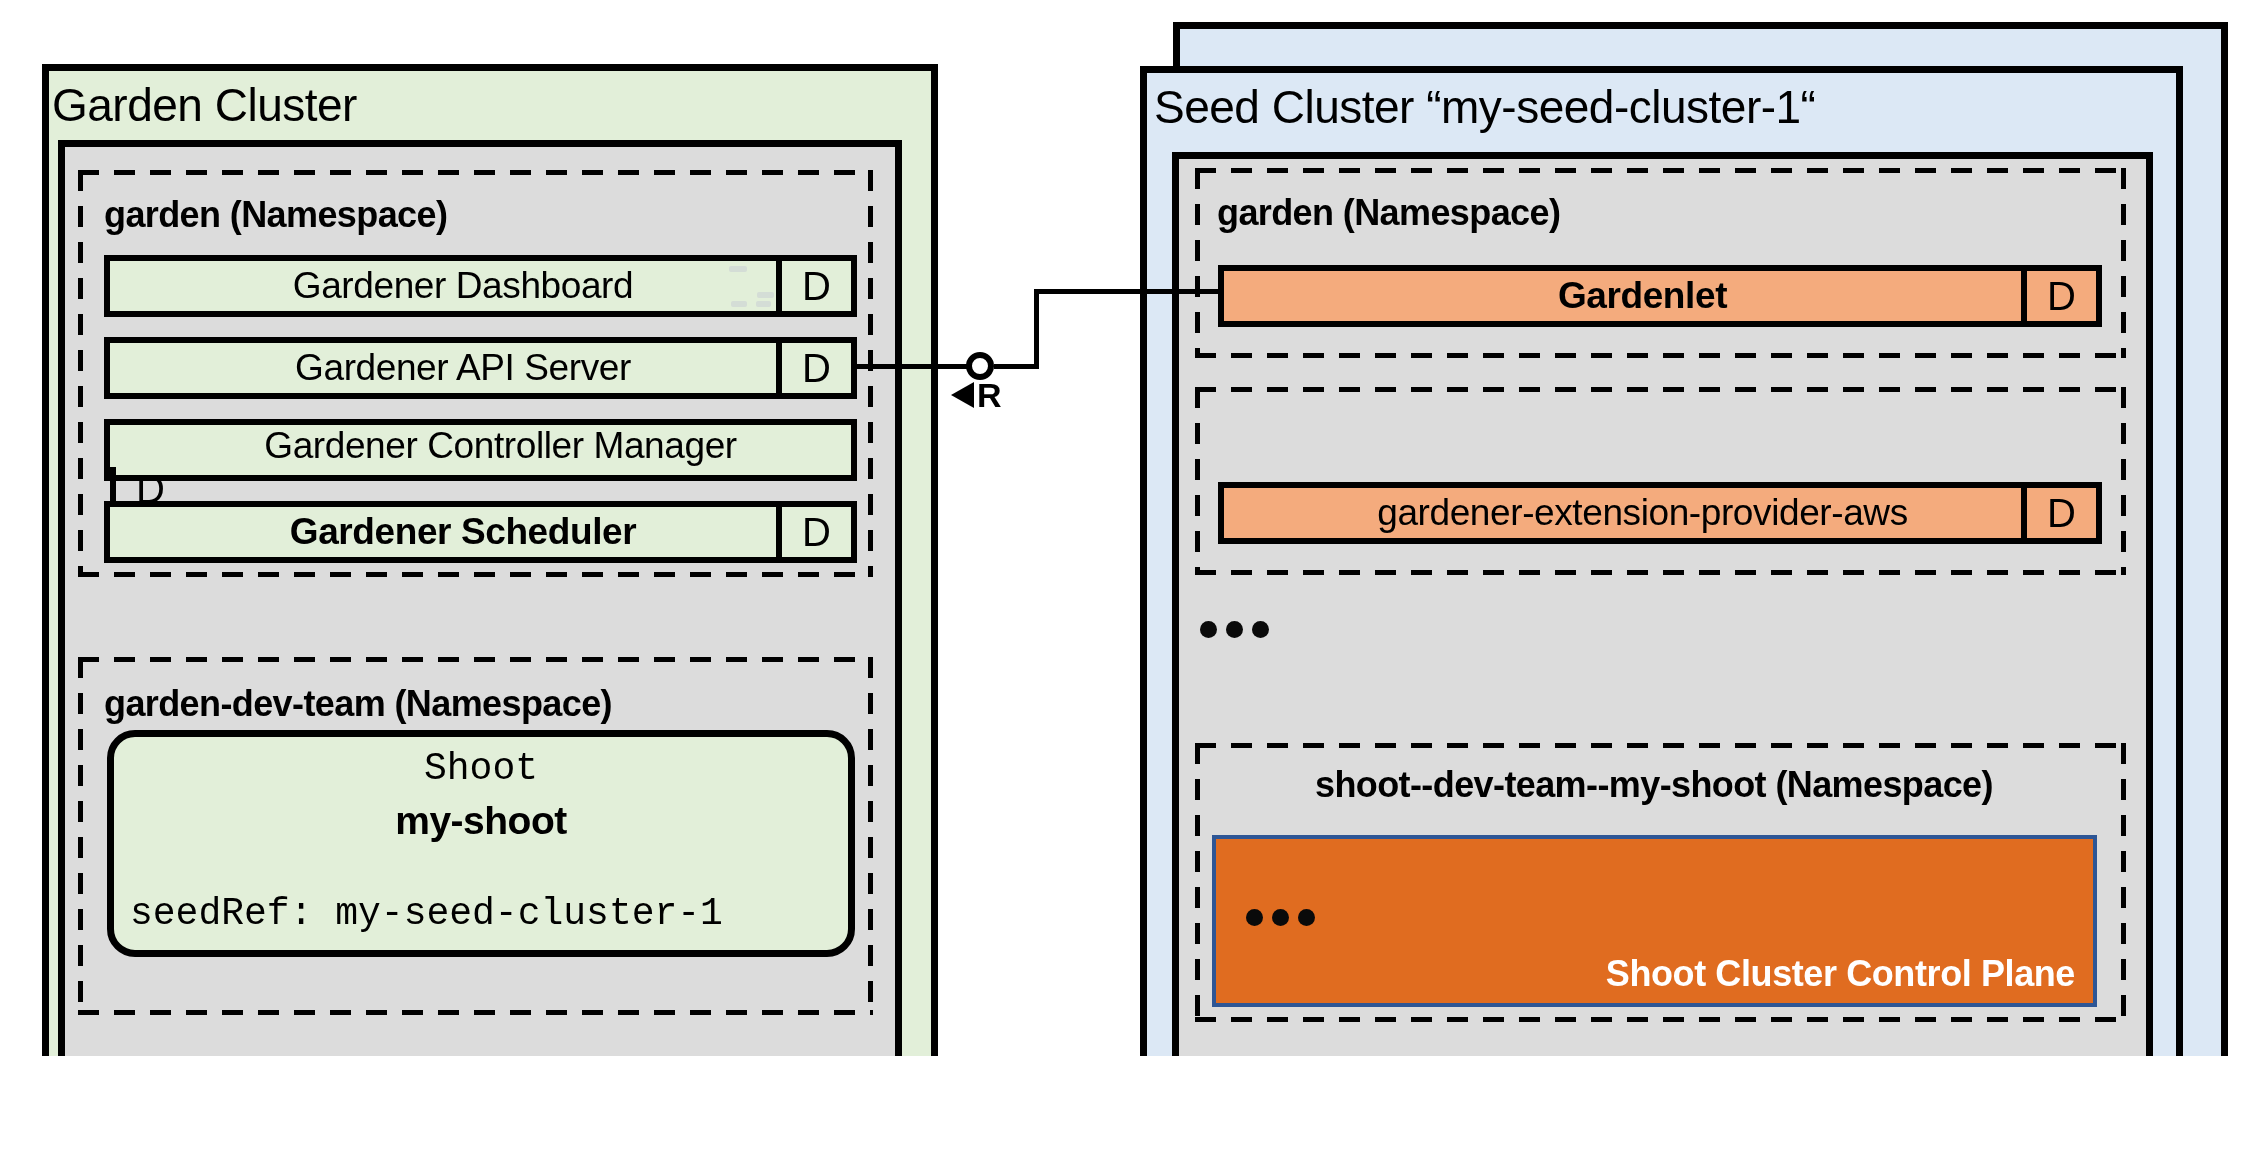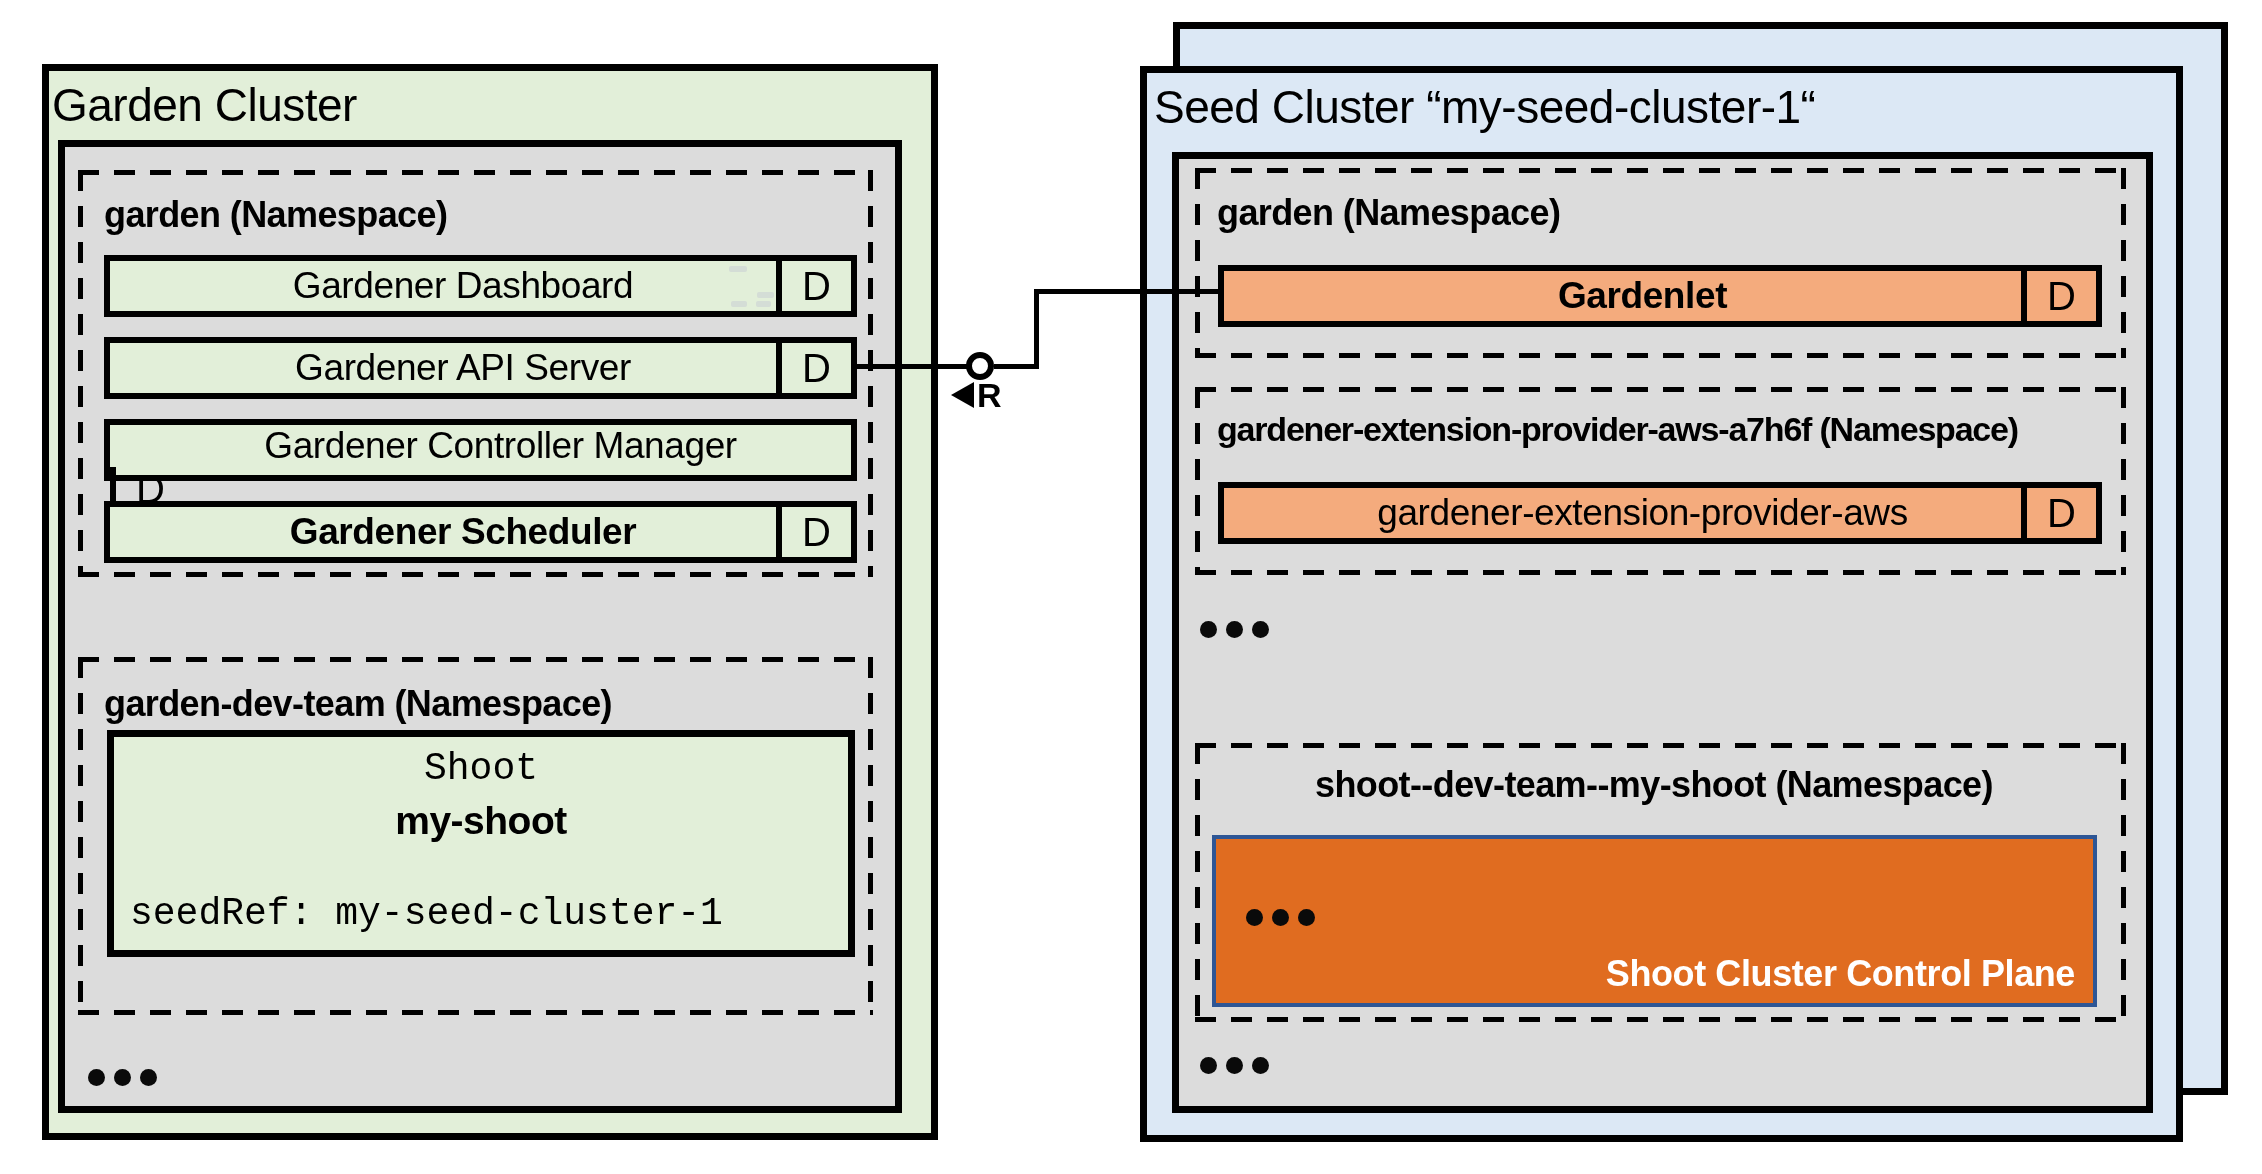--- a/index.html
+++ b/index.html
@@ -1,17 +1,17 @@
 <!DOCTYPE html>
 <html style="--cluster_green: #e2efd9; --cluster_blue: #dce8f5; --panel_gray: #dcdcdc; --component_orange: #f4ab7d; --control_plane_orange: #e06c20; --control_plane_border_blue: #2e5695; --artifact_gray: #c9cdd4; --ink: #000000;"><head>
 <meta charset="utf-8">
 <style>
   html,body{margin:0;padding:0;background:#ffffff;}
   #stage{
-    position:relative;width:2262px;height:1174px;overflow:hidden;
+    position:relative;width:2262px;height:1056px;overflow:hidden;
     font-family:"Liberation Sans",sans-serif;color:#000;background:#fff;
   }
   .abs{position:absolute;box-sizing:border-box;}
   .panel{border:7px solid #000;}
   .cluster-title{font-size:46px;letter-spacing:-0.5px;white-space:nowrap;}
   .ns-title{font-weight:bold;font-size:36px;letter-spacing:-0.6px;white-space:nowrap;}
   .ns-title.long{font-size:34px;letter-spacing:-1.2px;}
   
   .row{display:flex;align-items:stretch;border:6px solid #000;background:var(--cluster_green);}
   .row.orange{background:var(--component_orange);}
@@ -88,21 +88,21 @@
   </div>
 
   <div class="abs dbx" style="left:78px;top:657px;width:795px;height:358px;">
     <div class="e et"></div>
     <div class="e eb"></div>
     <div class="e el"></div>
     <div class="e er"></div>
   </div>
   <div class="abs ns-title" style="left:104px;top:668px;margin-top:15px;">garden-dev-team (Namespace)</div>
 
-  <div class="abs shoot-card" style="left:107px;top:730px;width:748px;height:227px;">
+  <div class="abs shoot-card" style="left:107px;top:730px;width:748px;height:227px;border-radius:28px;">
     <div class="shoot-kind mono">Shoot</div>
     <div class="shoot-name">my-shoot</div>
     <div class="spacer"></div>
     <div class="shoot-spec mono">seedRef: my-seed-cluster-1</div>
   </div>
 
   <div class="abs dots" style="left:88px;top:1069px;">
     <div class="dot"></div>
     <div class="dot"></div>
     <div class="dot"></div>
@@ -126,21 +126,20 @@
     <div class="lbl bold">Gardenlet</div>
     <div class="dbadge">D</div>
   </div>
 
   <div class="abs dbx" style="left:1195px;top:387px;width:931px;height:188px;">
     <div class="e et"></div>
     <div class="e eb"></div>
     <div class="e el"></div>
     <div class="e er"></div>
   </div>
-  <div class="abs ns-title long" style="left:1217px;top:410px;">gardener-extension-provider-aws-a7h6f (Namespace)</div>
 
   <div class="abs row orange" style="left:1218px;top:482px;width:884px;height:62px;">
     <div class="lbl">gardener-extension-provider-aws</div>
     <div class="dbadge">D</div>
   </div>
 
   <div class="abs dots" style="left:1200px;top:621px;">
     <div class="dot"></div>
     <div class="dot"></div>
     <div class="dot"></div>

